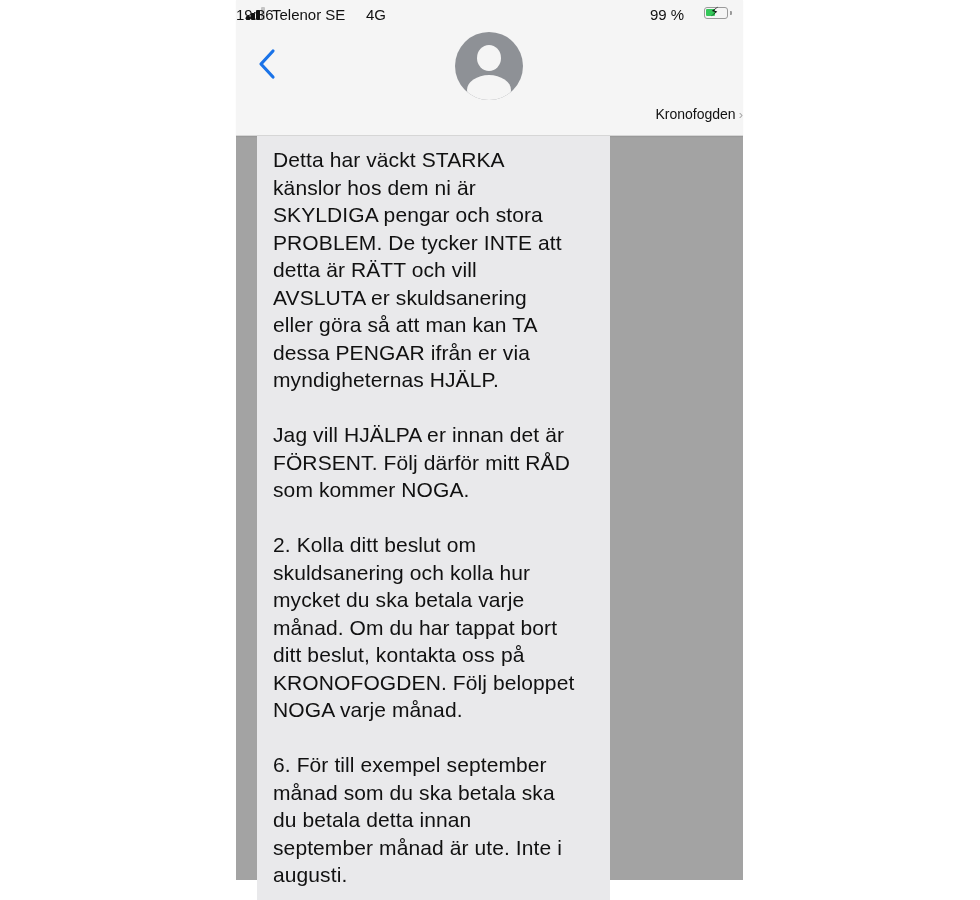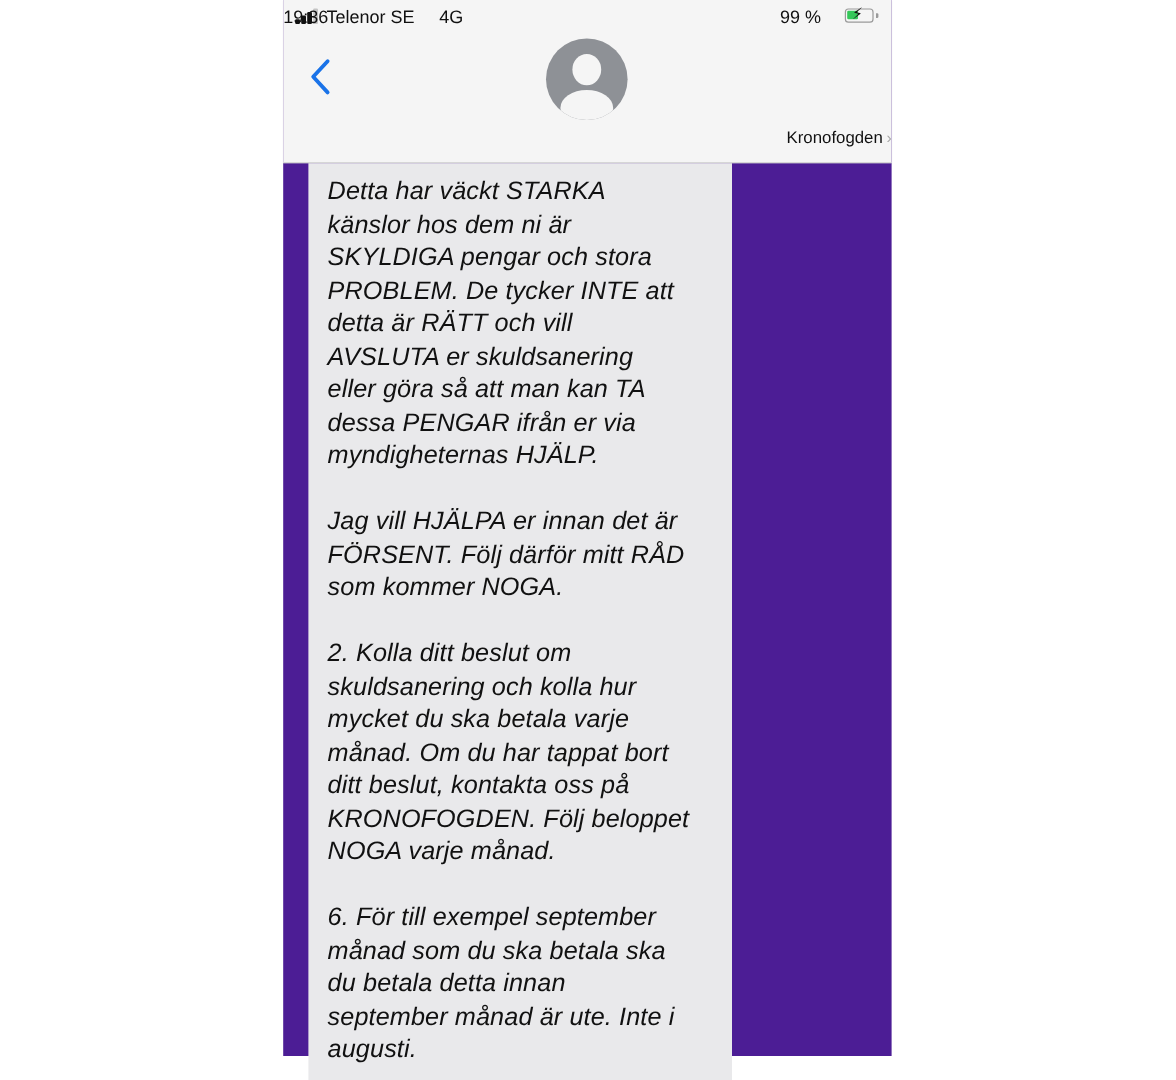--- a/index.html
+++ b/index.html
@@ -1,21 +1,21 @@
 <!DOCTYPE html>
 <html><head>
 <meta charset="utf-8">
 <style>
   html, body { margin:0; padding:0; }
   body {
     width:980px; height:900px; background:#ffffff; position:relative; overflow:hidden;
     font-family:"Liberation Sans", "DejaVu Sans", sans-serif; color:#111;
   }
   .phone {
-    position:absolute; left:236px; top:0; width:507px; height:880px; background:#4c1d95;
+    position:absolute; left:236px; top:0; width:507px; height:880px; background:#a3a3a3;
   }
   .header {
     position:absolute; left:0; top:0; width:507px; height:135px; background:#f5f5f5;
     border-bottom:1px solid #d6d6d6; box-shadow:0 1px 1px rgba(0,0,0,0.06);
   }
   .status-bar {
     position:absolute; left:0; top:0; width:507px; height:30px;
     font-size:15px; color:#111;
   }
   .signal { position:absolute; left:10px; top:8px; width:22px; height:12px; }
@@ -41,21 +41,21 @@
     background:#8e9196; overflow:hidden;
   }
   .avatar .head { position:absolute; left:22px; top:13px; width:24px; height:26px; border-radius:50%; background:#f5f5f5; }
   .avatar .body { position:absolute; left:12px; top:43px; width:44px; height:30px; border-radius:50%; background:#f5f5f5; }
   .contact-name {
     position:absolute; left:0; width:507px; top:106px; text-align:right; font-size:14px; color:#111;
   }
   .contact-name .chev { color:#a8a8a8; font-size:13px; margin-left:3px; }
 
   .bubble {
-    position:absolute; left:21px; top:136px; width:353px; height:764px; background:#e9e9eb;font-style:italic;
+    position:absolute; left:21px; top:136px; width:353px; height:764px; background:#e9e9eb;
   }
   .msg {
     position:absolute; left:16px; top:10px; width:330px;
     font-size:21px; line-height:27.5px; color:#111; white-space:pre-line; letter-spacing:0.1px;
   }
 </style>
 </head>
 <body>
 
 <div class="phone">

